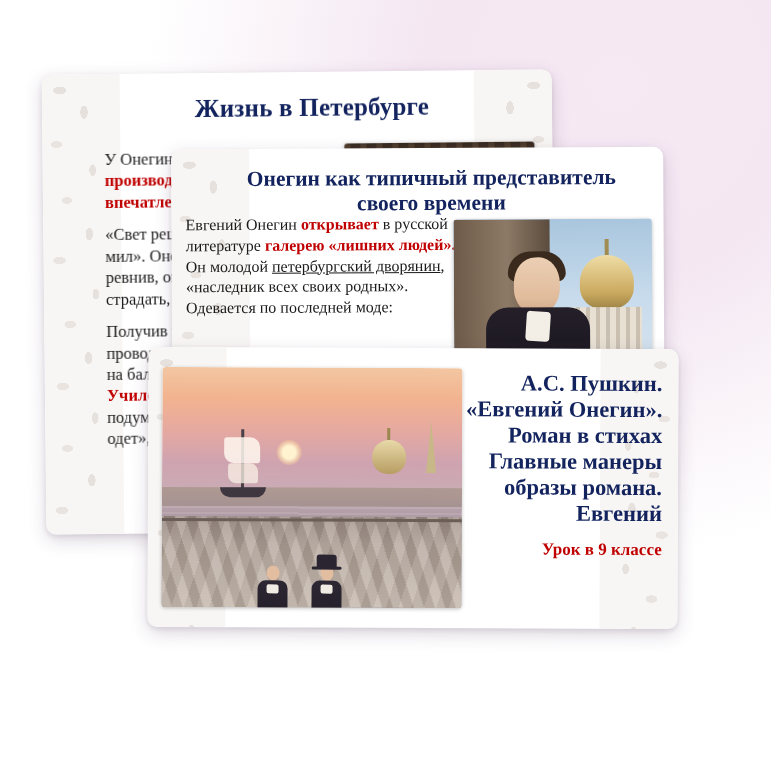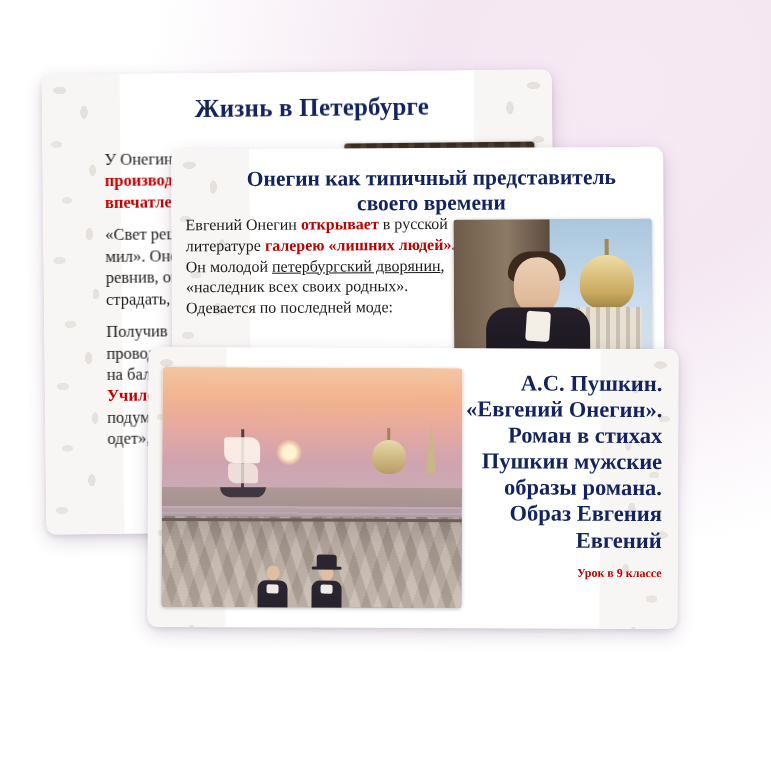--- a/index.html
+++ b/index.html
@@ -194,21 +194,21 @@
     text-align: right;
   }
   #slide-title-card .title-col .main {
     font-size: 22.5px;
     font-weight: bold;
     color: #13235e;
     line-height: 1.16;
   }
   #slide-title-card .title-col .sub {
     margin-top: 12px;
-    font-size: 12px;
+    font-size: 17px;
     font-weight: bold;
     color: #c00000;
   }
 
   
   .scene { position: absolute; inset: 0; }
   .sky {
     position: absolute; left:0; right:0; top:0; height: 58%;
     background: linear-gradient(to bottom, #f3c6a2 0%, #f2b38f 22%, #e6a9a0 45%, #cfa3b0 68%, #c7b0b8 100%);
   }
@@ -412,23 +412,22 @@
               <div class="body"></div>
               <div class="cravat"></div>
           </div>
         </div>
       </div>
 
       <div class="title-col">
         <div class="main">А.С. Пушкин.</div>
         <div class="main">«Евгений Онегин».</div>
         <div class="main">Роман в стихах</div>
-        <div class="main">Пушкин мужские</div>
+        <div class="main">Главные манеры</div>
         <div class="main">образы романа.</div>
-        <div class="main">Образ Евгения</div>
         <div class="main">Евгений</div>
         <div class="sub">Урок в 9 классе</div>
       </div>
 
     </div>
   </div>
 
 </div>
 
 </body></html>

